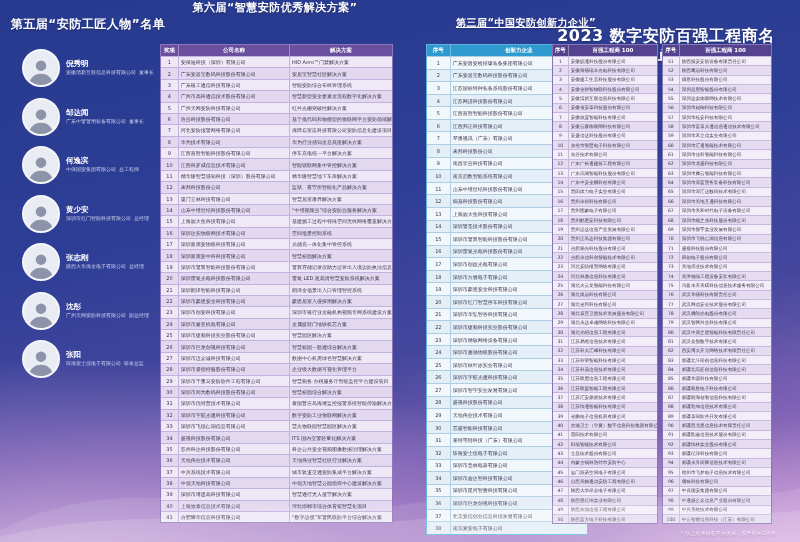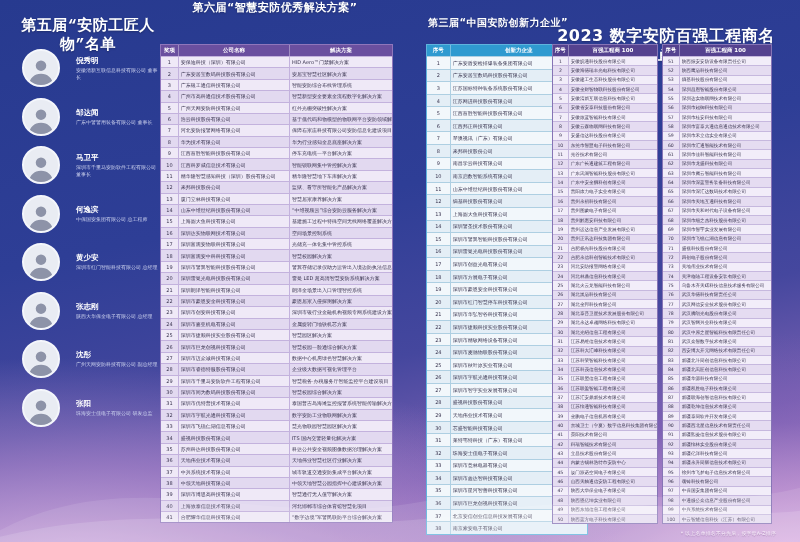--- a/index.html
+++ b/index.html
@@ -8,33 +8,33 @@
   .stage { position:relative; width:800px; height:542px;
     background:
       radial-gradient(120% 70% at 8% 108%, rgba(236,198,236,.85) 0%, rgba(196,150,214,.55) 32%, rgba(120,90,180,0) 60%),
       radial-gradient(90% 55% at 98% 100%, rgba(214,170,224,.7) 0%, rgba(130,95,185,.35) 40%, rgba(60,60,150,0) 70%),
       linear-gradient(168deg, #273a8f 0%, #2e3e96 38%, #45479e 62%, #7a61b2 80%, #b78cca 93%, #dcb6e2 100%);
   }
   .wave { position:absolute; left:0; bottom:0; width:800px; height:150px; pointer-events:none; }
 
   .sec-title { position:absolute; color:#fff; font-weight:bold; text-align:center;
     text-shadow:0 1px 2px rgba(0,0,0,.25); letter-spacing:.5px; }
-  #t-craft { left:10px;  top:16px; width:156px; font-size:15px;font-family:Liberation Mono, monospace; }
+  #t-craft { left:10px;  top:16px; width:156px; font-size:12px; }
   #t-sol   { left:158px; top:0; width:234px; font-size:11px; }
-  #t-inno  { left:408px; top:16px; width:180px; font-size:10px; }
+  #t-inno  { left:436px; top:16px; width:180px; font-size:10px;text-decoration:underline; }
   #t-top   { left:552px; top:2px; width:228px; font-size:16px;margin-top:24px; }
 
   
   .people { position:absolute; left:22px; top:44px; width:138px; }
   .person { display:flex; align-items:center; height:48.5px; }
   .avatar { flex:0 0 38px; width:38px; height:38px; border-radius:50%;
     background:#e9ecf3; border:2px solid #f4f6fb; display:flex; align-items:flex-end;
     justify-content:center; overflow:hidden; }
   .avatar svg { width:30px; height:30px; fill:#8d93a8; }
-  .pinfo { margin-left:16px; width:92px; }
+  .pinfo { margin-left:6px; width:92px;font-family:Liberation Mono, monospace; }
   .pname { display:block; color:#fff; font-weight:bold; font-size:7.5px; margin-bottom:1px; }
   .pco   { display:block; color:#c9cfec; font-size:5px; line-height:1.35; }
 
   
   .tbl { position:absolute; top:44px; background:rgba(255,255,255,.06); }
   .thead { display:flex; height:11px; }
   .th { color:#fff; font-weight:bold; font-size:5.5px; display:flex; align-items:center;
     justify-content:center; border-right:1px solid rgba(255,255,255,.35); }
   .trow { display:flex; }
   .c { display:flex; align-items:center; overflow:hidden; white-space:nowrap;
@@ -113,32 +113,20 @@
        </span>
      </div>
       <div class="person">
        <span class="avatar">
           <svg viewBox="0 0 24 24">
             <circle cx="12" cy="8.5" r="4.2"></circle>
             <path d="M2.5 24c0-5.3 4.2-9 9.5-9s9.5 3.7 9.5 9z"></path>
           </svg>
         </span>
        <span class="pinfo">
-         <span class="pname">马卫平</span>
-         <span class="pco">深圳市千里马安防软件工程有限公司 董事长</span>
-       </span>
-     </div>
-      <div class="person">
-       <span class="avatar">
-          <svg viewBox="0 0 24 24">
-            <circle cx="12" cy="8.5" r="4.2"></circle>
-            <path d="M2.5 24c0-5.3 4.2-9 9.5-9s9.5 3.7 9.5 9z"></path>
-          </svg>
-        </span>
-       <span class="pinfo">
          <span class="pname">何逸滨</span>
          <span class="pco">中保国安集团有限公司 总工程师</span>
        </span>
      </div>
       <div class="person">
        <span class="avatar">
           <svg viewBox="0 0 24 24">
             <circle cx="12" cy="8.5" r="4.2"></circle>
             <path d="M2.5 24c0-5.3 4.2-9 9.5-9s9.5 3.7 9.5 9z"></path>
           </svg>

